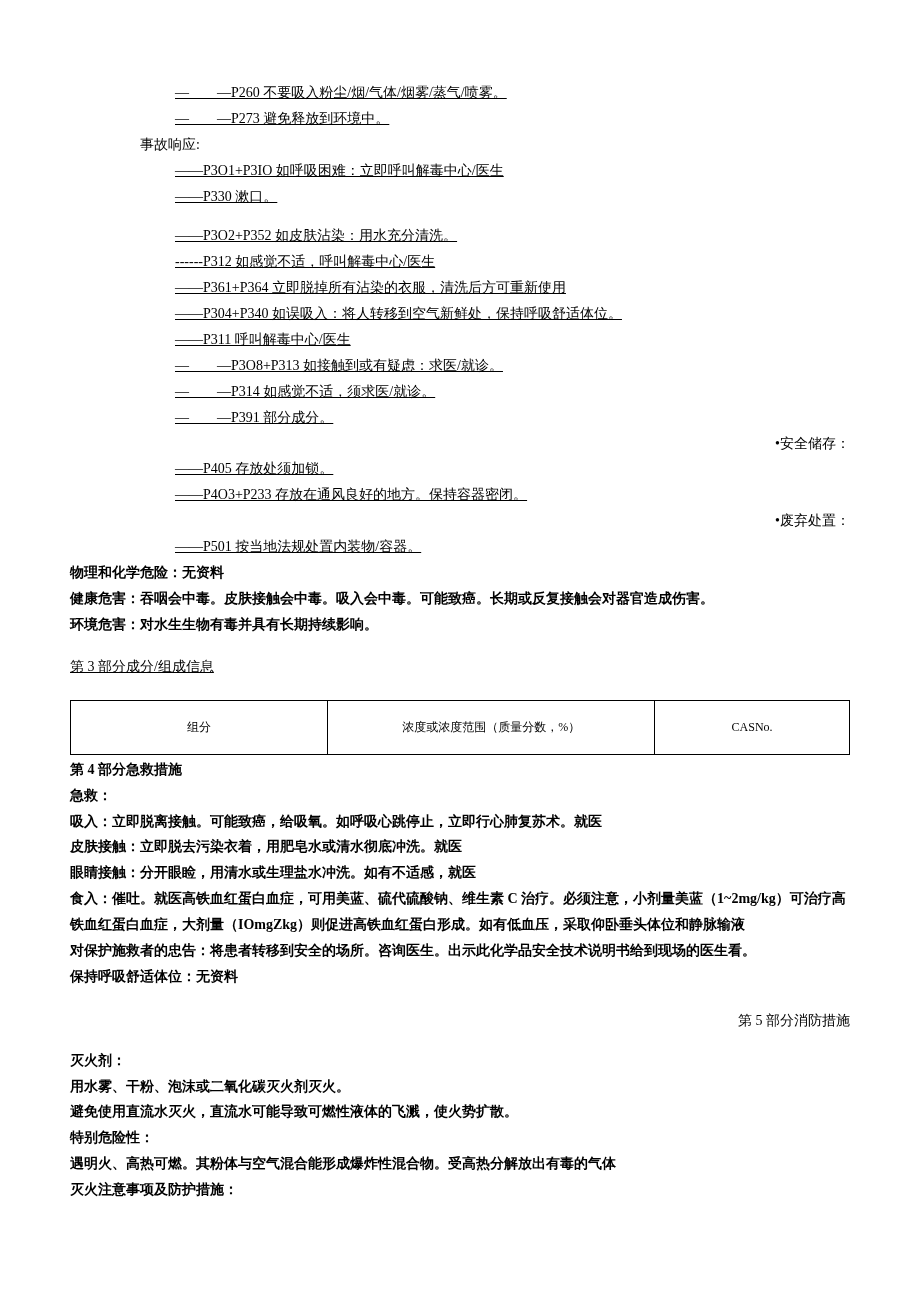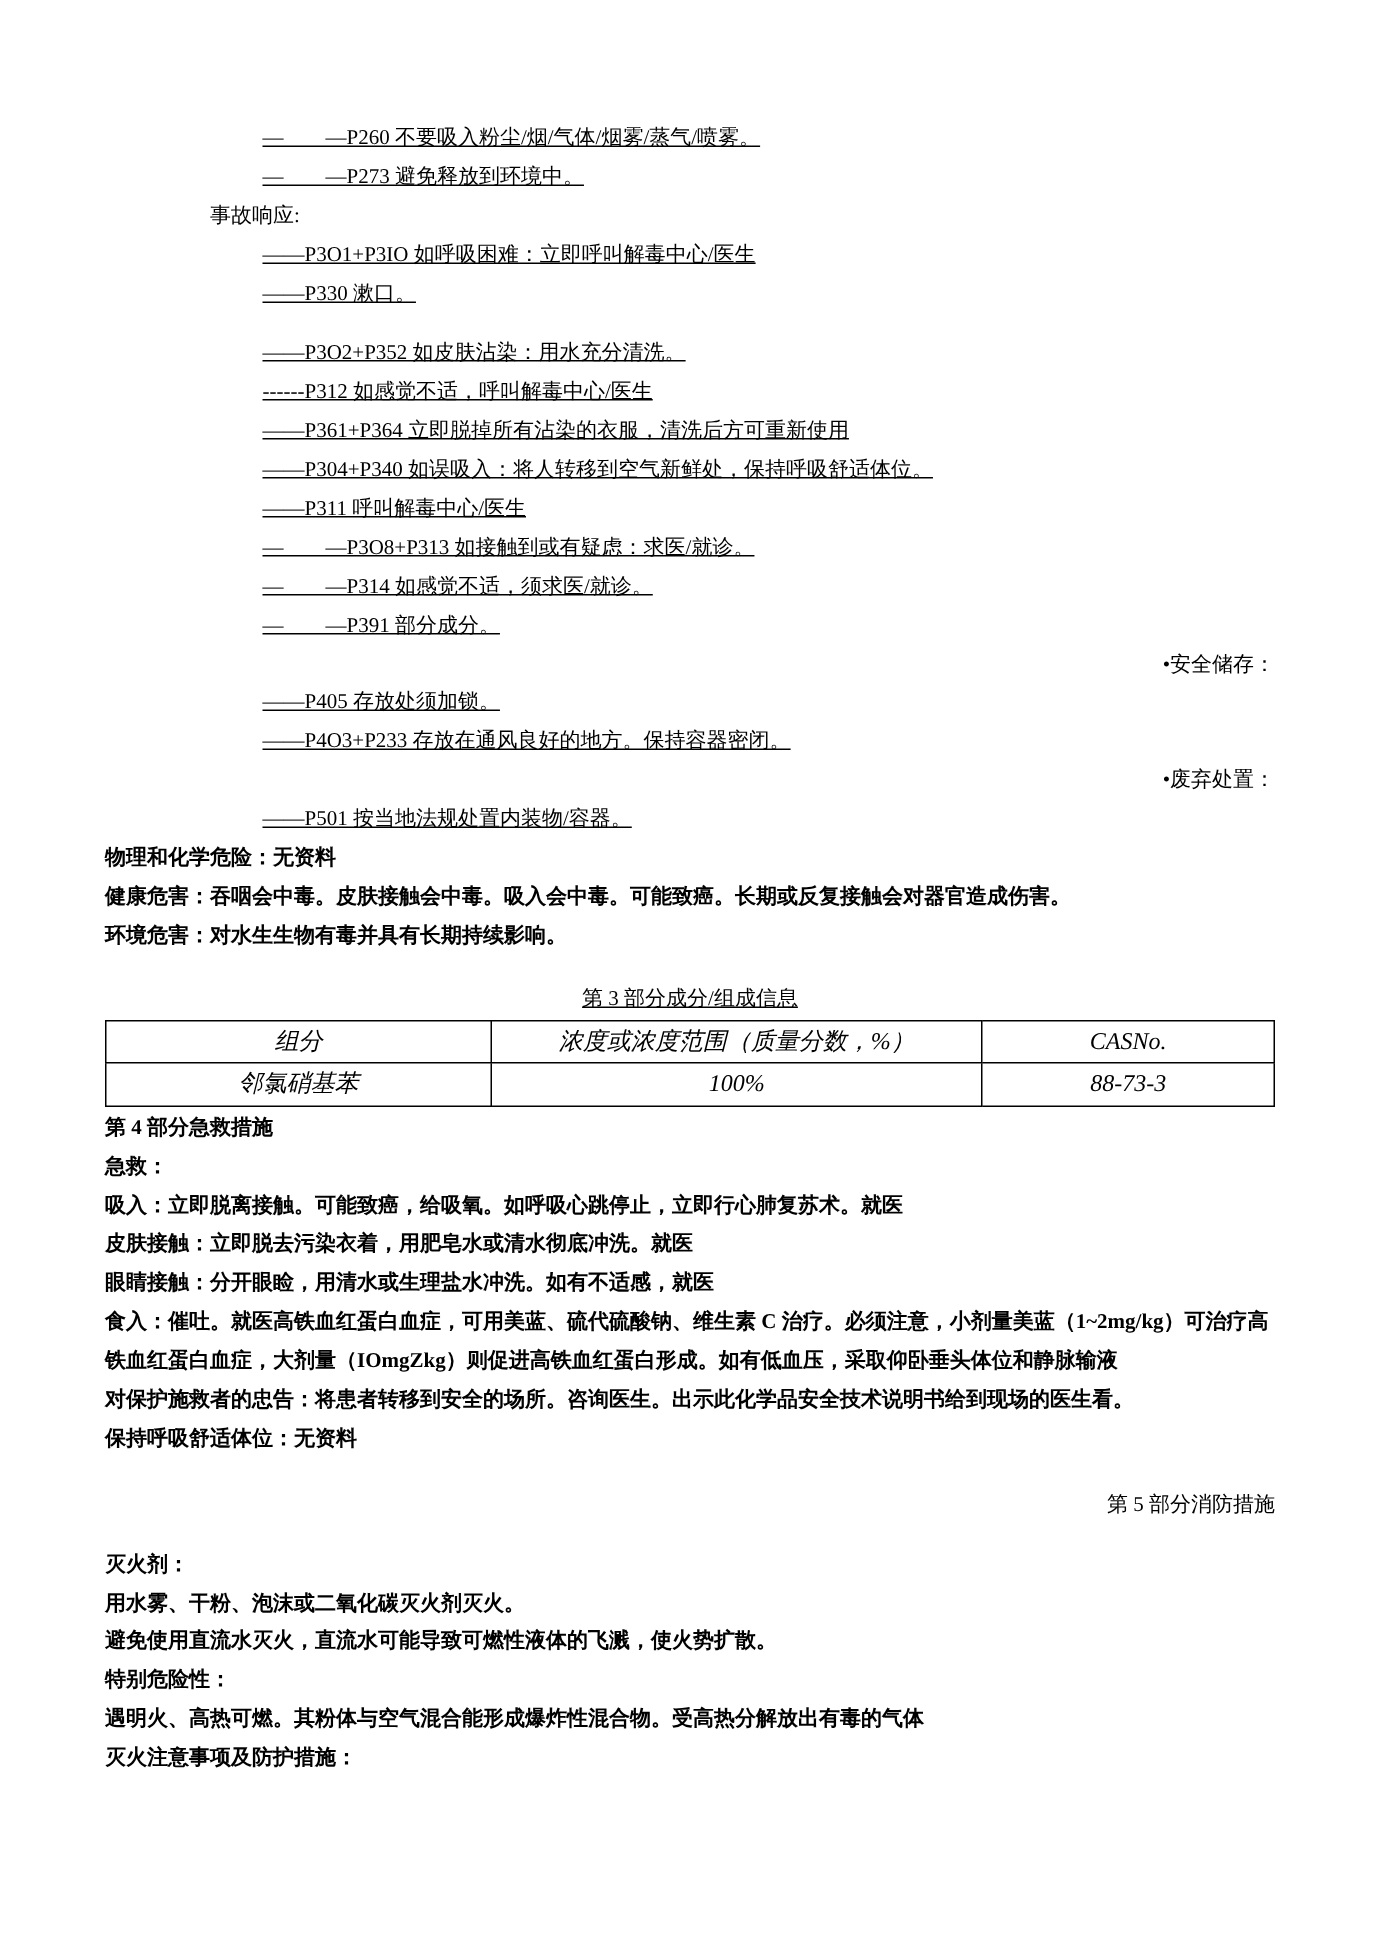--- a/index.html
+++ b/index.html
@@ -11,43 +11,41 @@
     margin: 0;
     padding: 80px 70px 60px 70px;
     width: 920px;
     box-sizing: border-box;
   }
   .indent-1 { padding-left: 105px; text-decoration: underline; }
   .indent-3 { padding-left: 70px; }
   .indent-4 { padding-left: 35px; text-align: right; }
   .indent-0 { padding-left: 0; font-weight: bold; }
   .section-title {
-    text-align: center;
     margin-top: 16px;
-    margin-bottom: 0;
+    margin-bottom: 20px;
     text-decoration: underline;
   }
   .section-title-plain {
     text-align: right;
     margin-top: 18px;
     margin-bottom: 14px;
   }
   table {
     border-collapse: collapse;
     width: 100%;
     margin-top: 0;
     margin-bottom: 2px;
   }
   td {
     border: 1px solid #000;
     text-align: center;
-    padding: 1px 4px;
-    font-size: 16px;
+    padding: 17px 4px;
+    font-size: 12px;
     line-height: 1.6;
-    font-style: italic;
   }
   .spacer { height: 14px; }
 </style>
 </head>
 <body>
 
 <div class="indent-1">—　　—P260 不要吸入粉尘/烟/气体/烟雾/蒸气/喷雾。</div>
 <div class="indent-1">—　　—P273 避免释放到环境中。</div>
 <div class="indent-3">事故响应:</div>
 <div class="indent-1">——P3O1+P3IO 如呼吸困难：立即呼叫解毒中心/医生</div>
@@ -71,25 +69,20 @@
 <div class="indent-0">环境危害：对水生生物有毒并具有长期持续影响。</div>
 
 <div class="section-title">第 3 部分成分/组成信息</div>
 <table>
   <tbody>
       <tr>
     <td style="width:33%">组分</td>
     <td style="width:42%">浓度或浓度范围（质量分数，%）</td>
     <td style="width:25%">CASNo.</td>
   </tr>
-  <tr>
-    <td>邻氯硝基苯</td>
-    <td>100%</td>
-    <td>88-73-3</td>
-  </tr>
 </tbody>
   </table>
 
 <div class="indent-0">第 4 部分急救措施</div>
 <div class="indent-0">急救：</div>
 <div class="indent-0">吸入：立即脱离接触。可能致癌，给吸氧。如呼吸心跳停止，立即行心肺复苏术。就医</div>
 <div class="indent-0">皮肤接触：立即脱去污染衣着，用肥皂水或清水彻底冲洗。就医</div>
 <div class="indent-0">眼睛接触：分开眼睑，用清水或生理盐水冲洗。如有不适感，就医</div>
 <div class="indent-0">食入：催吐。就医高铁血红蛋白血症，可用美蓝、硫代硫酸钠、维生素 C 治疗。必须注意，小剂量美蓝（1~2mg/kg）可治疗高铁血红蛋白血症，大剂量（IOmgZkg）则促进高铁血红蛋白形成。如有低血压，采取仰卧垂头体位和静脉输液</div>
 <div class="indent-0">对保护施救者的忠告：将患者转移到安全的场所。咨询医生。出示此化学品安全技术说明书给到现场的医生看。</div>

